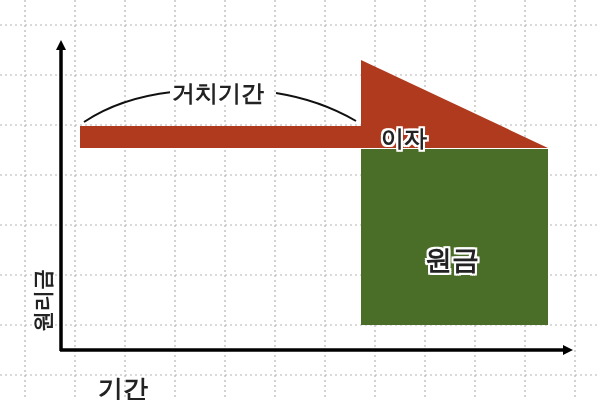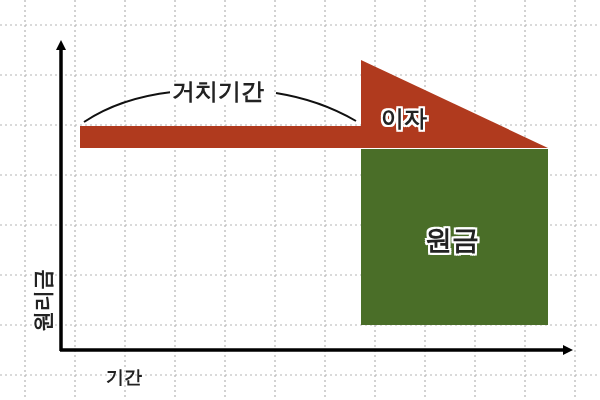--- a/index.html
+++ b/index.html
@@ -15,25 +15,26 @@
       font-family: "DejaVu Sans", sans-serif;
       font-weight: bold;
       color: #222222;
       white-space: nowrap;
       line-height: 1;
     }
     .label.outlined {
       text-shadow:
         -2px -2px 0 #fff, 2px -2px 0 #fff, -2px 2px 0 #fff, 2px 2px 0 #fff,
         0 -2px 0 #fff, 0 2px 0 #fff, -2px 0 0 #fff, 2px 0 0 #fff;
+      margin-top: 20px;
     }
-    .lbl-grace { left: 170px; top: 82px; font-size: 23px; background: #fff; padding: 0 2px; font-family: Liberation Mono, monospace; }
+    .lbl-grace { left: 170px; top: 82px; font-size: 23px; background: #fff; padding: 0 2px; }
     .lbl-interest { left: 381px; top: 107px; font-size: 23px; }
     .lbl-principal { left: 425px; top: 226px; font-size: 27px; }
-    .lbl-xaxis { left: 98px; top: 368px; font-size: 18px; margin-left: 8px; }
+    .lbl-xaxis { left: 98px; top: 376px; font-size: 25px; }
     .lbl-yaxis {
       left: 8px; top: 290px; font-size: 21px;
       transform: rotate(-90deg); transform-origin: center center;
       width: 70px; text-align: center;
     }
   </style>
 </head>
 <body>
 
 <svg id="canvas" viewBox="0 0 600 400" xmlns="http://www.w3.org/2000/svg">

